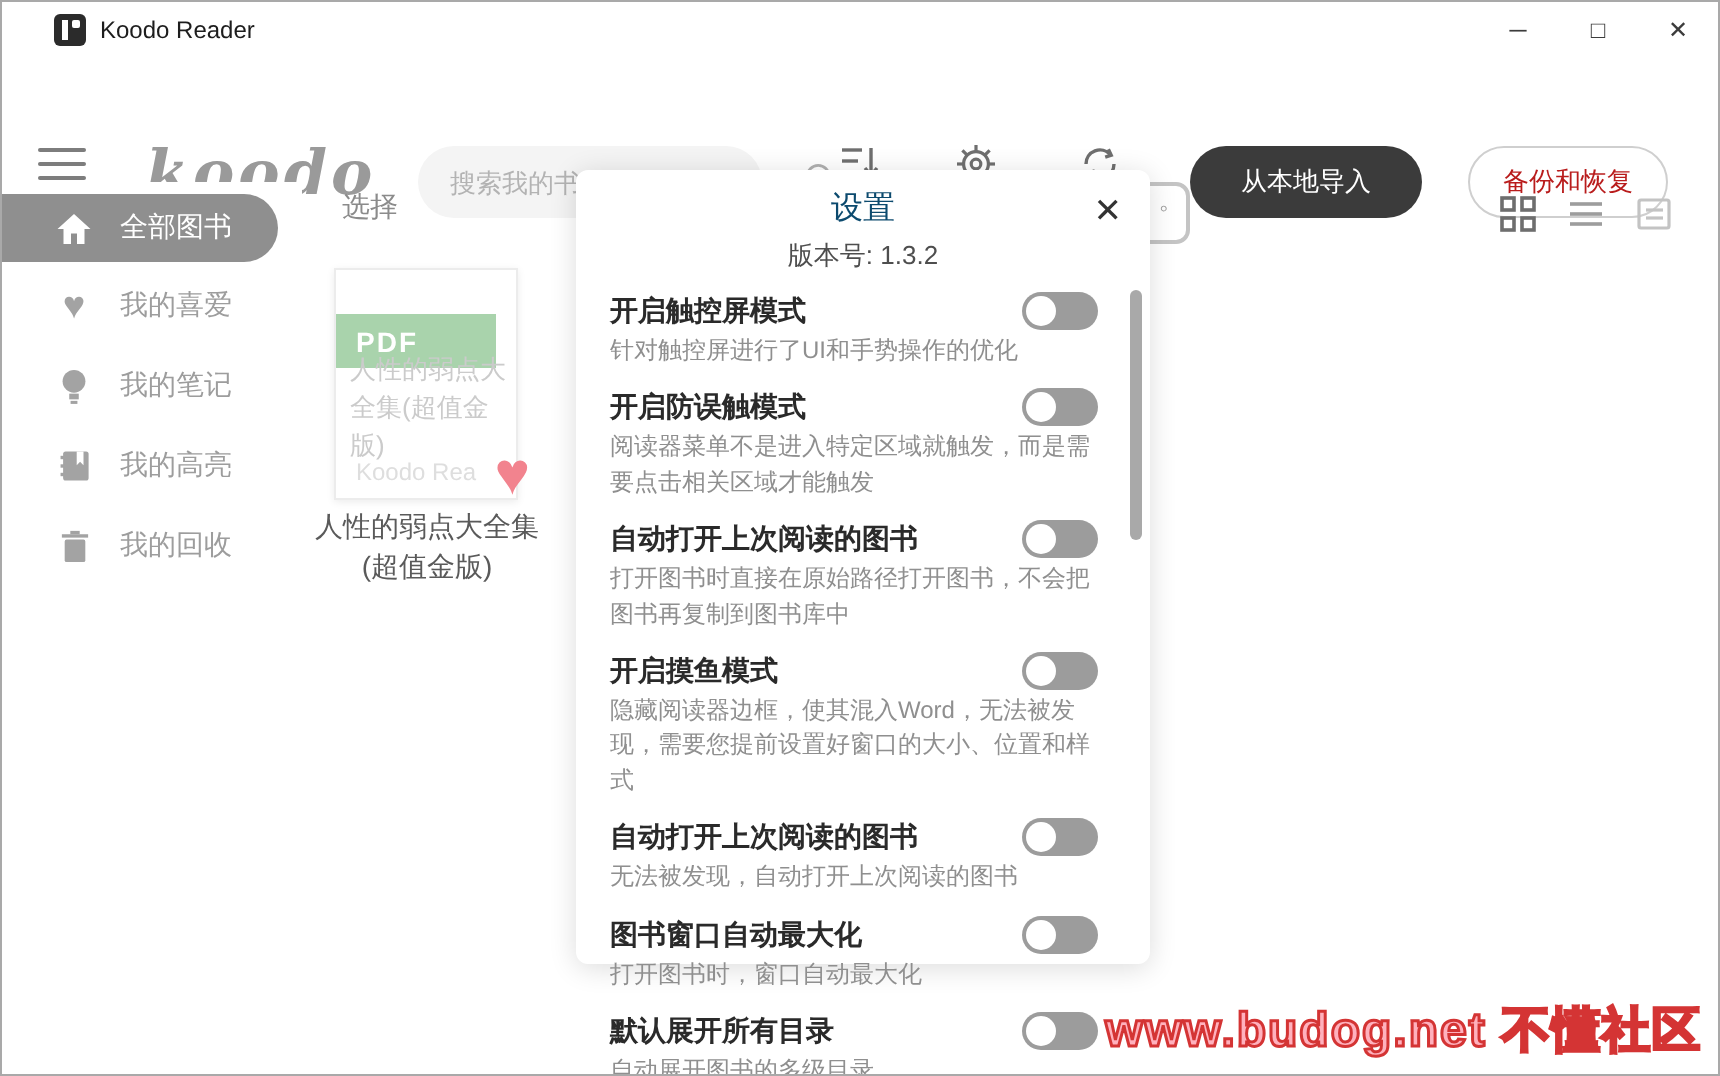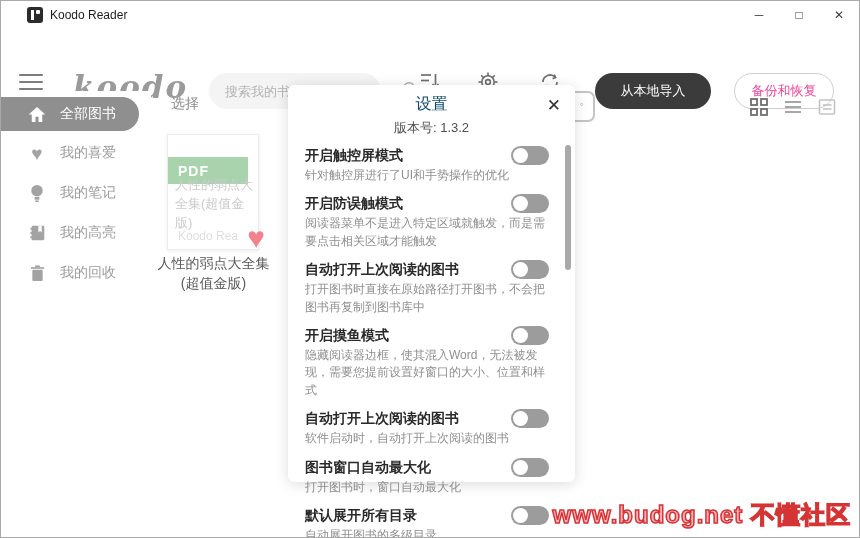--- a/index.html
+++ b/index.html
@@ -30,21 +30,21 @@
   .searchbox { position:absolute; left:208px; top:44px; width:172px; height:36px;
                background:#f4f4f4; border-radius:18px; display:flex; align-items:center;
                padding:0 12px 0 16px; }
   .searchbox input { flex:1; border:none; outline:none; background:transparent;
                      font-size:13px; color:#666; font-family:inherit; }
   .searchbox input::placeholder { color:#b3b3b3; }
   .tbicon { position:absolute; top:50px; transform:translateY(-9px); }
   .pillbtn { position:absolute; top:44px; height:36px; border-radius:18px; font-size:13px;
              display:flex; align-items:center; justify-content:center; cursor:pointer; }
   .btn-import { left:594px; width:116px; background:#3b3b3b; color:#fff; border:none; }
-  .btn-backup { left:733px; width:100px; background:#fff; color:#ec4899; border:1px solid #cfcfcf; }
+  .btn-backup { left:733px; width:100px; background:#fff; color:#b91c1c; border:1px solid #cfcfcf; }
 
   
   .sidebar { position:absolute; left:0; top:90px; width:150px; height:448px; background:#fff;padding-left:36px; }
   .side-item { position:absolute; left:0; width:138px; height:34px; display:flex;
                align-items:center; cursor:pointer; color:#9d9d9d; font-size:14px; }
   .side-item .s-ic { width:20px; margin-left:26px; margin-right:13px; display:flex; justify-content:center; }
   .side-item.active { background:#8f8f8f; border-radius:0 17px 17px 0; color:#fff; }
 
   
   .select-label { position:absolute; left:170px; top:94px; font-size:14px; color:#8b8b8b; }
@@ -280,21 +280,21 @@
         <div class="set-desc">打开图书时直接在原始路径打开图书，不会把图书再复制到图书库中</div>
       </div>
       <div class="set-row">
         <div class="set-label">开启摸鱼模式</div>
         <div class="toggle"></div>
         <div class="set-desc">隐藏阅读器边框，使其混入Word，无法被发现，需要您提前设置好窗口的大小、位置和样式</div>
       </div>
       <div class="set-row">
         <div class="set-label">自动打开上次阅读的图书</div>
         <div class="toggle"></div>
-        <div class="set-desc">软件启动时，自动打开上次阅读的图书</div>
+        <div class="set-desc">无法被发现，自动打开上次阅读的图书</div>
       </div>
       <div class="set-row">
         <div class="set-label">图书窗口自动最大化</div>
         <div class="toggle"></div>
         <div class="set-desc">打开图书时，窗口自动最大化</div>
       </div>
       <div class="set-row">
         <div class="set-label">默认展开所有目录</div>
         <div class="toggle"></div>
         <div class="set-desc">自动展开图书的多级目录</div>

